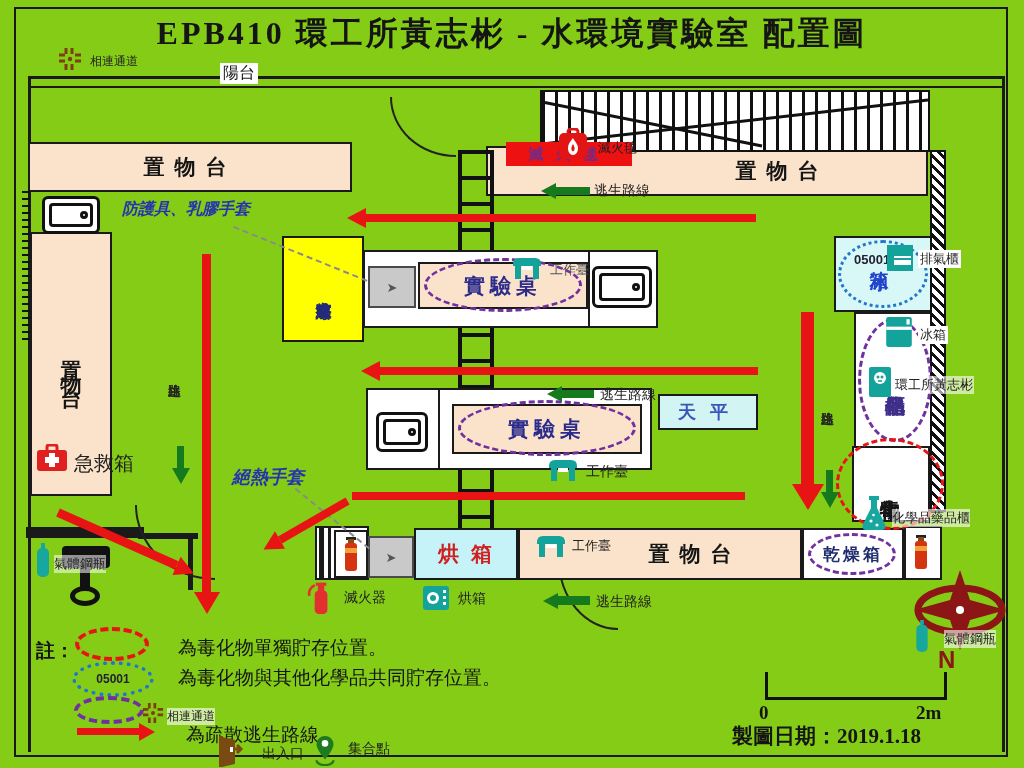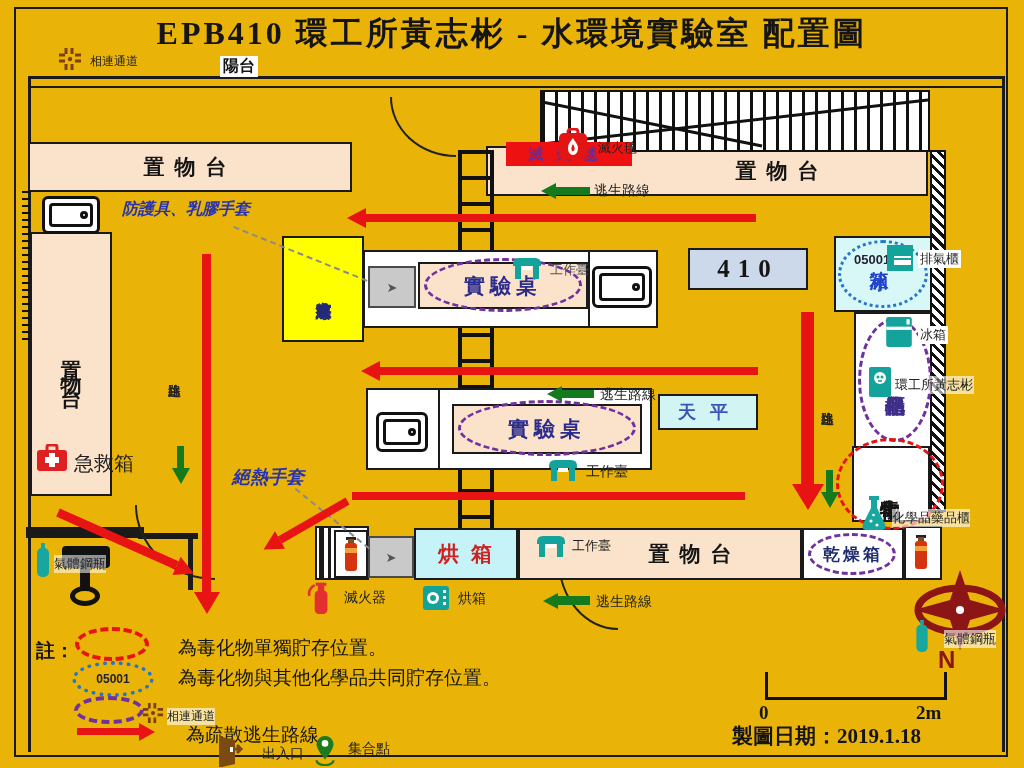--- a/index.html
+++ b/index.html
@@ -1,17 +1,17 @@
 <!DOCTYPE html>
 <html><head>
 <meta charset="utf-8">
 <style>
 *{margin:0;padding:0;box-sizing:border-box}
 html,body{width:1024px;height:768px;background:#fff;overflow:hidden}
-#canvas{position:relative;width:1024px;height:768px;background:#eab308;
+#canvas{position:relative;width:1024px;height:768px;background:#84cc16;
   font-family:"Liberation Sans","DejaVu Sans",sans-serif;color:#151515}
 .abs{position:absolute}
 .serif{font-family:"Liberation Serif","DejaVu Serif",serif}
 .frame{position:absolute;left:14px;top:7px;width:994px;height:750px;border:2px solid #1a1a1a}
 .title{position:absolute;left:0;top:12px;width:1024px;text-align:center;font-size:32px;font-weight:bold;letter-spacing:3px}
 .wall{position:absolute;background:#1a1a1a}
 .box{position:absolute;border:2px solid #1a1a1a;display:flex;align-items:center;justify-content:center;background:#fff}
 .peach{background:#fbe3cb}
 .cyanbox{background:#d2f4f2}
 .boxtext{font-weight:bold;white-space:nowrap}
@@ -58,21 +58,21 @@
 <div id="canvas">
 
   <div class="frame"></div>
   <div class="title serif">EPB410 環工所黃志彬 - 水環境實驗室 配置圖</div>
 
   <div class="wall" style="left:28px;top:76px;width:976px;height:3px"></div>
   <div class="wall" style="left:28px;top:86px;width:976px;height:2px"></div>
   <div class="wall" style="left:28px;top:76px;width:3px;height:676px"></div>
   <div class="wall" style="left:1002px;top:76px;width:3px;height:676px"></div>
   <div class="hatchleft"></div>
-  <div class="abs serif" style="left:220px;top:56px;font-size:16px;font-weight:bold;background:#fff;padding:0 3px;z-index:2">陽台</div>
+  <div class="abs serif" style="left:220px;top:63px;font-size:16px;font-weight:normal;background:#fff;padding:0 3px;z-index:2">陽台</div>
 
   <div class="stairs">
     <svg width="386" height="58" viewBox="0 0 386 58">
       <line x1="0" y1="52" x2="386" y2="8" stroke="#111" stroke-width="3"></line>
       <line x1="0" y1="10" x2="220" y2="54" stroke="#111" stroke-width="3"></line>
     </svg>
   </div>
   <div class="hatchwall"></div>
 
   <div class="ladder" style="top:150px;height:100px"></div>
@@ -152,23 +152,20 @@
   <div class="icon" style="left:512px;top:256px">
     <svg width="30" height="24" viewBox="0 0 30 24">
         <path d="M1 8 Q1 2 7 2 H23 Q29 2 29 8 V10 H1 Z" fill="#13a39a"></path>
         <rect x="3" y="10" width="6" height="13" fill="#13a39a"></rect>
         <rect x="21" y="10" width="6" height="13" fill="#13a39a"></rect>
         <rect x="10" y="10" width="10" height="4" fill="#fff"></rect>
       </svg>
   </div>
   <div class="lbl" style="left:550px;top:261px;color:#555">工作臺</div>
 
-  <div class="box" style="left:688px;top:248px;width:120px;height:42px;background:#ccd9ea">
-    <span class="boxtext serif" style="font-size:25px;letter-spacing:8px">410</span>
-  </div>
 
   <div class="box" style="left:834px;top:236px;width:98px;height:76px;background:#d8f7f7"></div>
   <div class="ellipse e-blue" style="left:838px;top:240px;width:90px;height:68px"></div>
   <div class="lbl" style="left:854px;top:252px;font-size:13px;font-weight:bold;color:#223">05001</div>
   <div class="abs serif vtext" style="left:866px;top:256px;font-size:19px;font-weight:bold;color:#2244cc;z-index:5">冰箱</div>
   <div class="icon" style="left:886px;top:244px">
     <svg width="28" height="28" viewBox="0 0 28 28">
         <rect x="1" y="1" width="26" height="26" fill="#13a39a"></rect>
         <rect x="8" y="12" width="17" height="9" fill="#fff"></rect>
         <rect x="8" y="14" width="17" height="2" fill="#13a39a"></rect>

